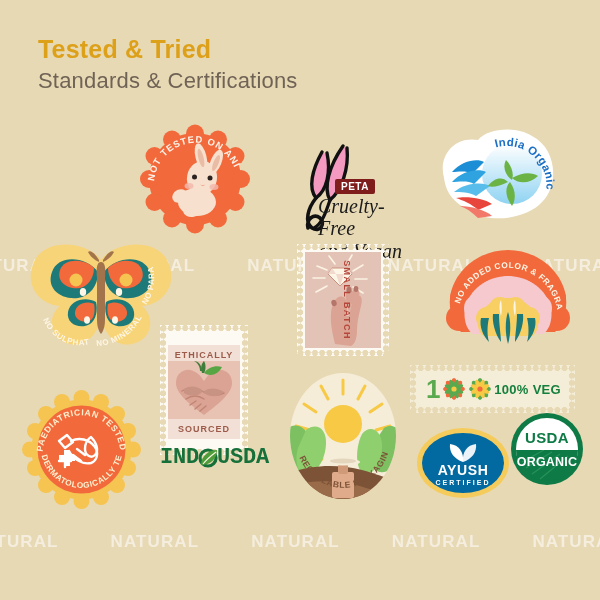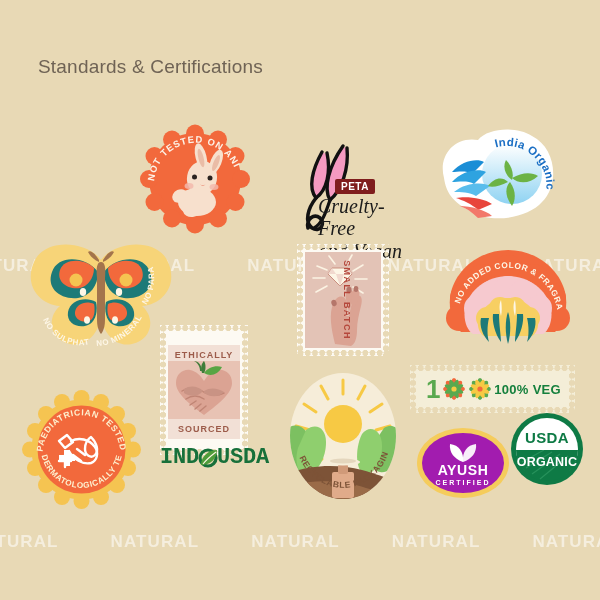--- a/index.html
+++ b/index.html
@@ -15,21 +15,21 @@
   .wm-row{position:absolute;left:0;width:680px;display:flex;gap:52px;
           pointer-events:none;user-select:none;}
   .wm{font-size:17px;font-weight:700;letter-spacing:1.1px;
       color:rgba(255,255,255,.55);white-space:nowrap;}
   .wm-row.r1{top:256px;left:-34px;}
   .wm-row.r2{top:532px;left:-30px;}
 
   
   .header{position:absolute;left:38px;top:36px;}
   .title{font-size:25px;font-weight:700;color:#dda019;letter-spacing:.2px;line-height:1.1;}
-  .subtitle{font-size:19px;color:#6f6355;margin-top:20px;letter-spacing:.2px;}
+  .subtitle{font-size:22px;color:#6f6355;margin-top:4px;letter-spacing:.2px;}
 
   
   .badge{position:absolute;}
 
   
   #b-bunny{left:140px;top:124px;width:110px;height:110px;}
 
   
   #b-peta{left:286px;top:140px;width:130px;height:110px;}
   .peta-tag{position:absolute;left:49px;top:39px;background:#7f1d1d;color:#fff;
@@ -90,21 +90,21 @@
   
   #b-veg{left:410px;top:365px;width:165px;height:48px;}
   .veg-txt{position:absolute;right:14px;top:50%;transform:translateY(-50%);
            font-size:13px;font-weight:700;color:#15803d;letter-spacing:.3px;}
   .veg-one{position:absolute;left:16px;top:50%;transform:translateY(-50%);
            font-size:26px;font-weight:700;color:#5aa94f;line-height:1;}
 
   
   #b-ayush{left:417px;top:428px;width:92px;height:70px;}
   .ayush-outer{position:absolute;inset:0;border-radius:50%/50%;background:#f5cc5c;}
-  .ayush-inner{position:absolute;inset:5px;border-radius:50%/50%;background:#a21caf;
+  .ayush-inner{position:absolute;inset:5px;border-radius:50%/50%;background:#0369a1;
                display:flex;flex-direction:column;align-items:center;justify-content:center;}
   .ayush-t1{font-size:14px;font-weight:700;color:#fff;letter-spacing:.6px;line-height:1;}
   .ayush-t2{font-size:7px;font-weight:700;color:#fff;letter-spacing:2px;margin-top:2px;}
 
   
   #b-usda{left:510px;top:412px;width:74px;height:74px;}
 
   svg{display:block;overflow:visible;}
 </style>
 </head>
@@ -123,20 +123,21 @@
   <div class="wm-row r2">
     <span class="wm">NATURAL</span>
     <span class="wm">NATURAL</span>
     <span class="wm">NATURAL</span>
     <span class="wm">NATURAL</span>
     <span class="wm">NATURAL</span>
 
   </div>
 
   <div class="header">
+    <div class="title">Tested &amp; Tried</div>
     <div class="subtitle">Standards &amp; Certifications</div>
   </div>
 
   <div class="badge" id="b-bunny">
     <svg width="110" height="110" viewBox="0 0 110 110">
       <g fill="#f2693c">
         <circle cx="55" cy="55" r="46"></circle>
         <circle cx="55" cy="9.5" r="9"></circle>
           <circle cx="78" cy="15.5" r="9"></circle>
         <circle cx="95.5" cy="32" r="9"></circle>

